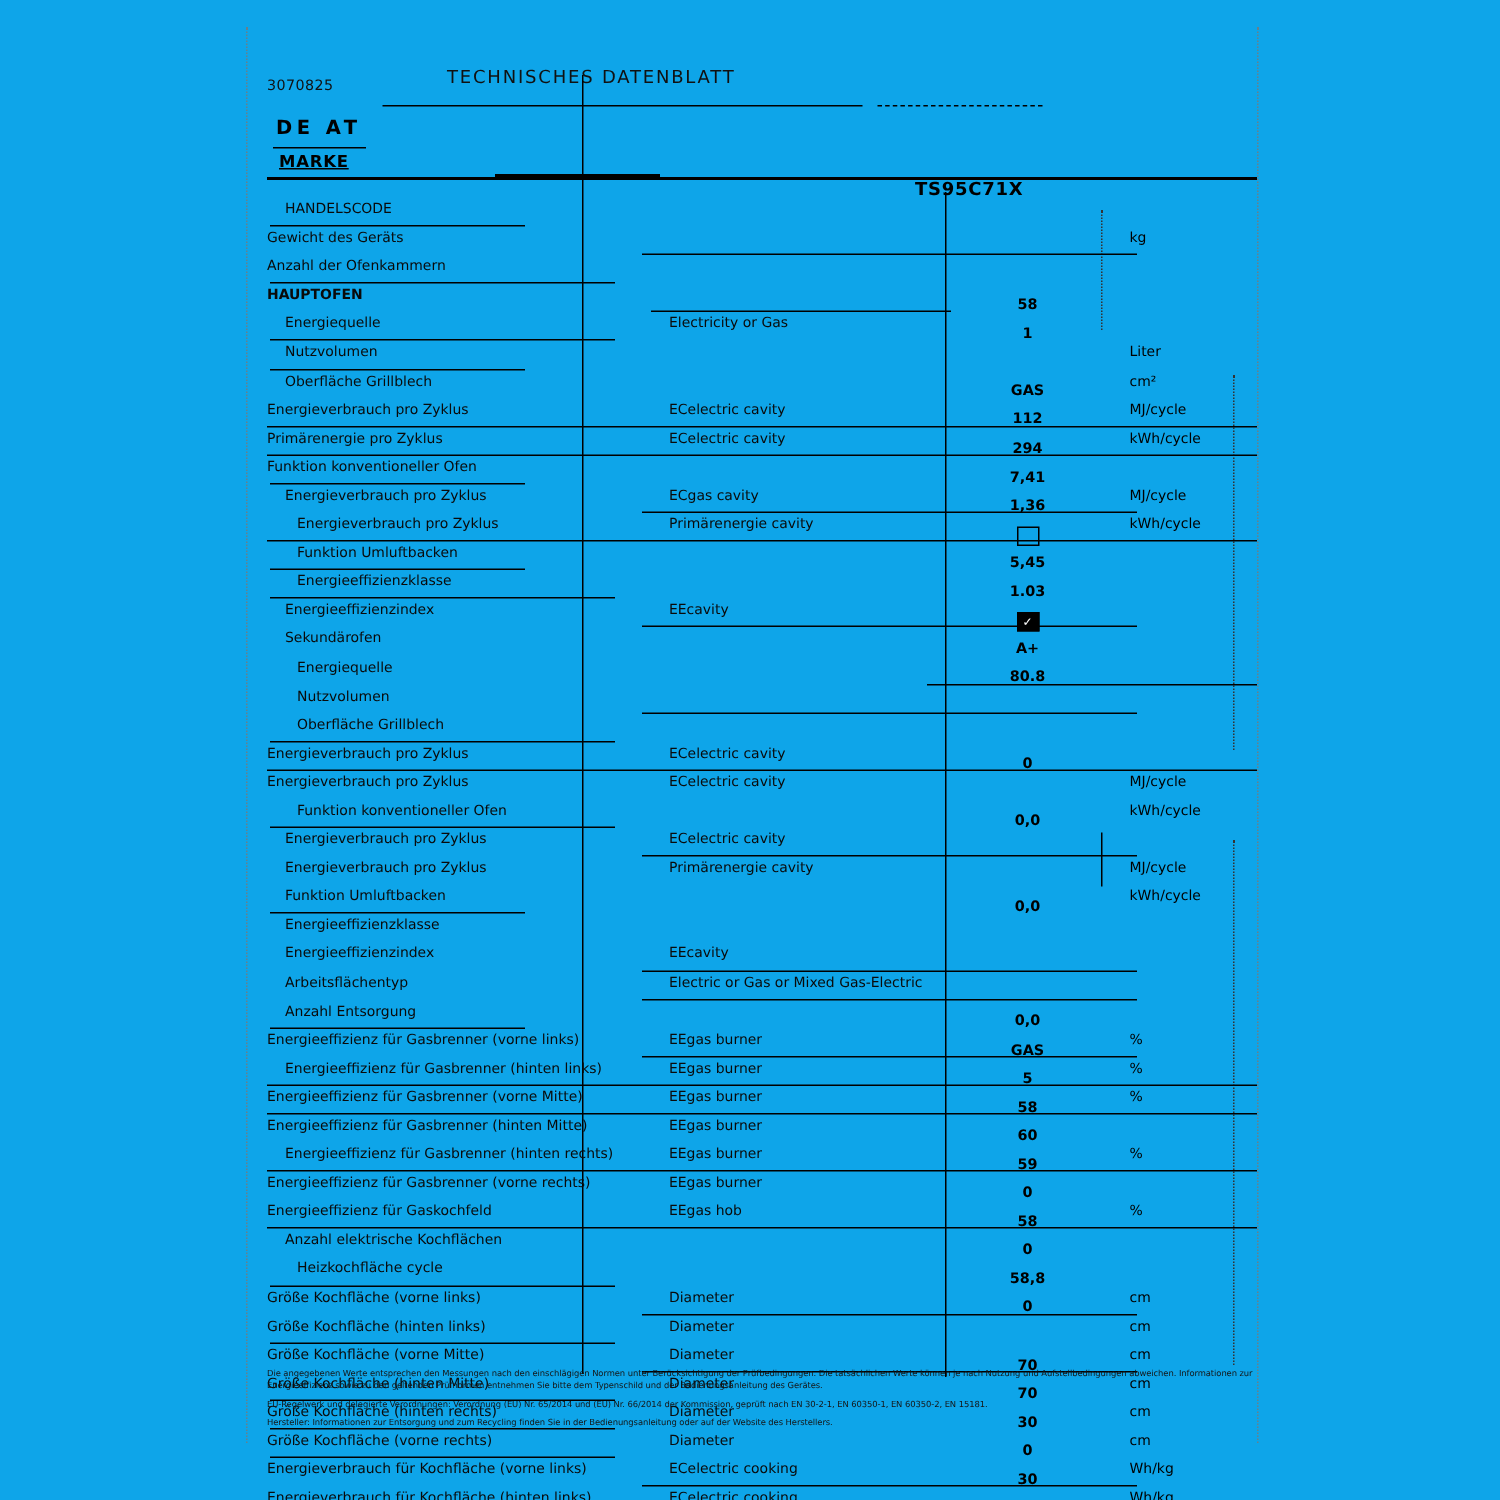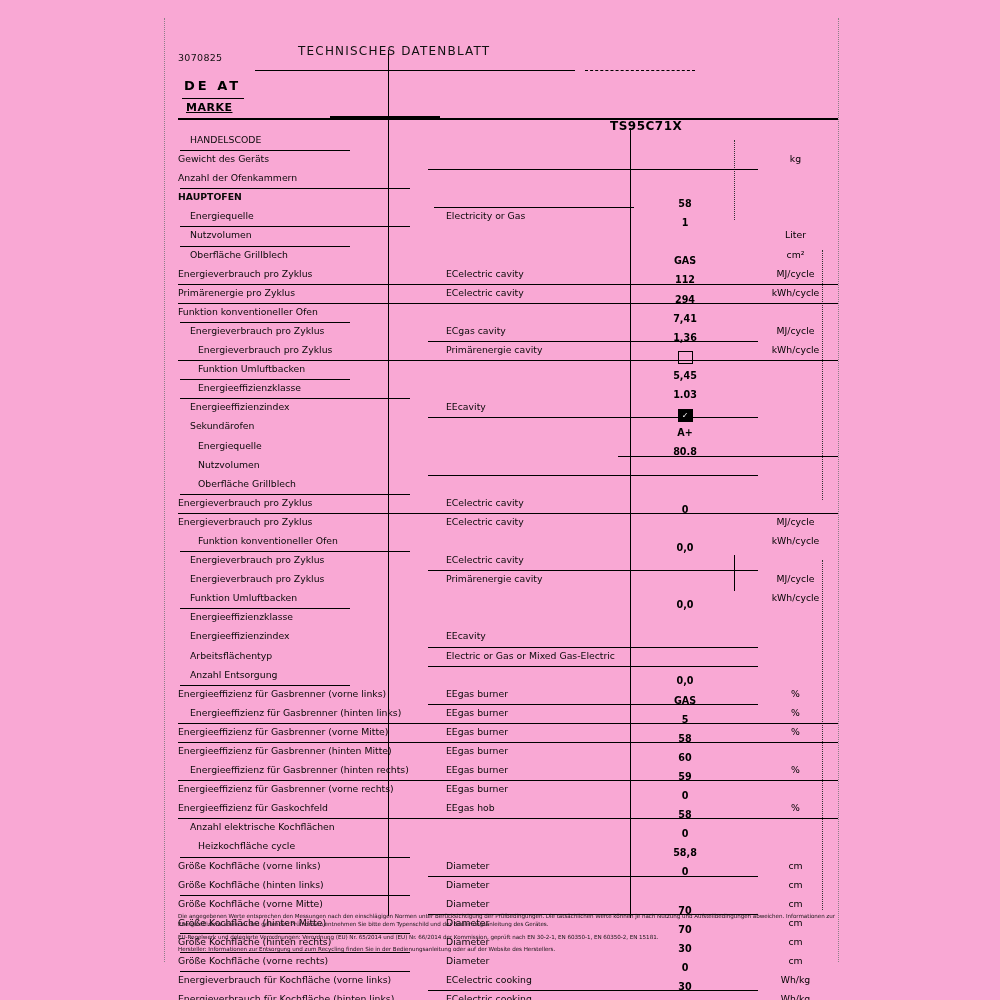--- a/index.html
+++ b/index.html
@@ -9,21 +9,21 @@
     background:#ffffff;
     font-family:"Liberation Sans", sans-serif;
     color:#000;
     overflow:hidden;
     position:relative;
   }
   
   #sheet{
     position:absolute;
     left:0;top:0;width:1000px;height:1000px;
-    background:#f9a8d4;
+    background:#0ea5e9;
   }
   
   .edge{
     position:absolute;
     top:18px;
     width:0;
     height:944px;
     border-left:1px dotted #7a7a7a;
     opacity:.85;
   }
@@ -140,21 +140,20 @@
     font-size:9.6px;
     font-weight:bold;
     white-space:nowrap;
     font-family:"DejaVu Sans", sans-serif;
     filter:blur(.3px);
     margin-top:45px;
   }
   .c-unit{
     position:absolute;left:575px;top:2px;
     width:85px;
-    text-align:center;
     font-size:9.3px;
     white-space:nowrap;
     font-family:"DejaVu Sans", sans-serif;
     filter:blur(.35px);
   }
   .indent1{left:12px;width:236px;}
   .indent2{left:20px;width:228px;}
   .bold{font-weight:bold;}
 
   

